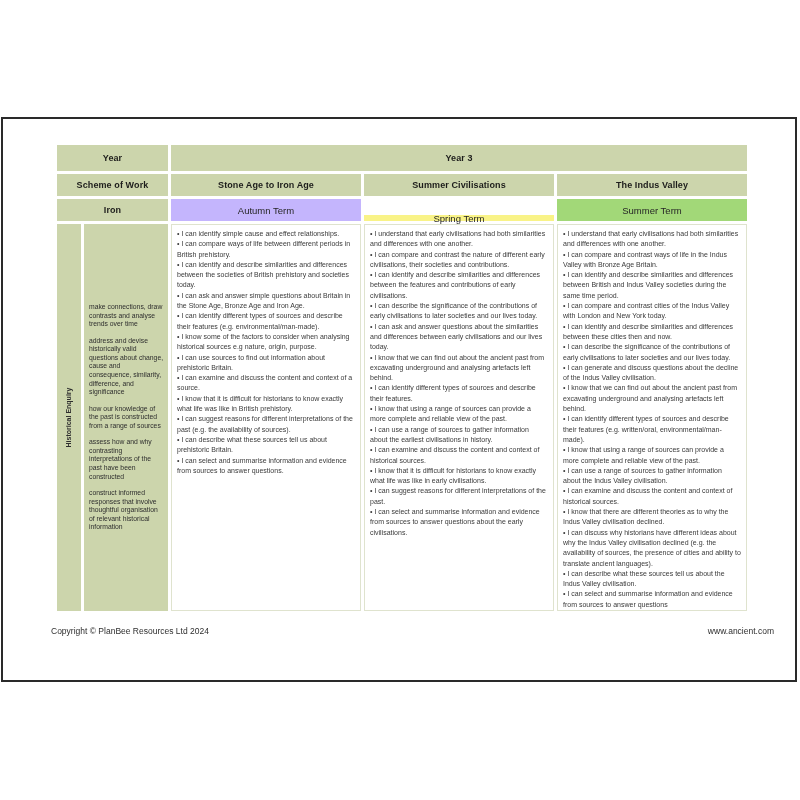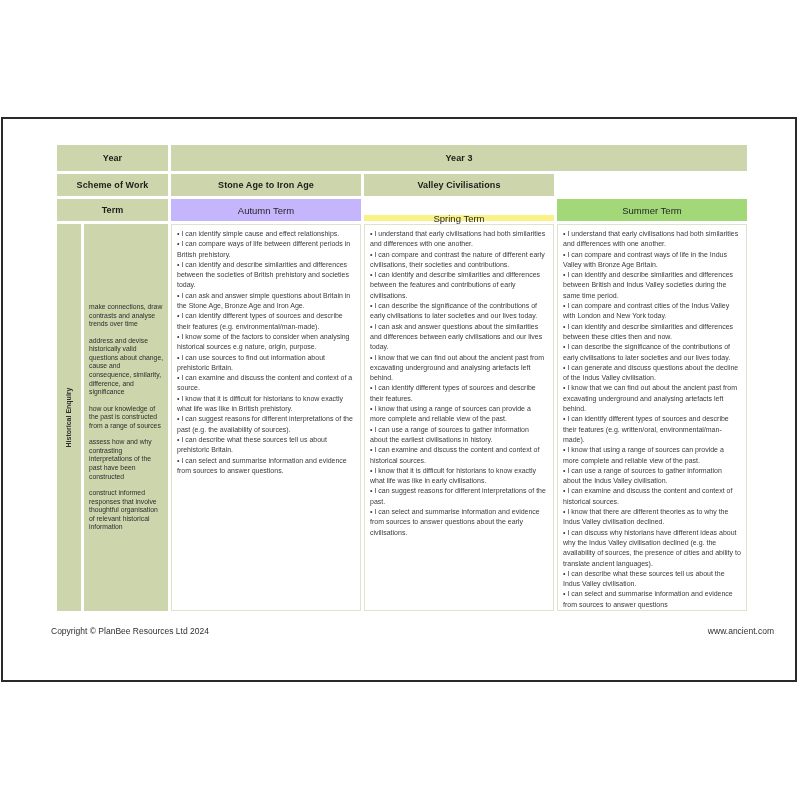--- a/index.html
+++ b/index.html
@@ -96,23 +96,24 @@
 
   <div class="page-frame"></div>
 
   <div class="curriculum-table">
 
     <div class="cell sage hdr-bold span-label r1">Year</div>
     <div class="cell sage hdr-bold year-value r1">Year 3</div>
 
     <div class="cell sage hdr-bold span-label r2">Scheme of Work</div>
     <div class="cell sage hdr-bold c3 r2">Stone Age to Iron Age</div>
-    <div class="cell sage hdr-bold c4 r2">Valley Civilisations</div>
+    <div class="cell sage hdr-bold c4 r2">Summer Civilisations</div>
+    <div class="cell sage hdr-bold c5 r2">The Indus Valley</div>
 
-    <div class="cell sage hdr-bold span-label r3">Term</div>
+    <div class="cell sage hdr-bold span-label r3">Iron</div>
     <div class="cell term-txt c3 r3" style="background-color: #c4b5fd;">Autumn Term</div>
     <div class="cell term-txt c4 r3" style="background-color: rgb(249, 243, 135); margin-top: 16px;">Spring Term</div>
     <div class="cell term-txt c5 r3" style="background-color: rgb(162, 216, 120); text-align: center;">Summer Term</div>
 
     <div class="sidebar-title-cell sage">
       <span class="vtext">Historical Enquiry</span>
     </div>
 
     <div class="sidebar-desc-cell sage">
         <div class="para">make connections, draw contrasts and analyse trends over time</div>

